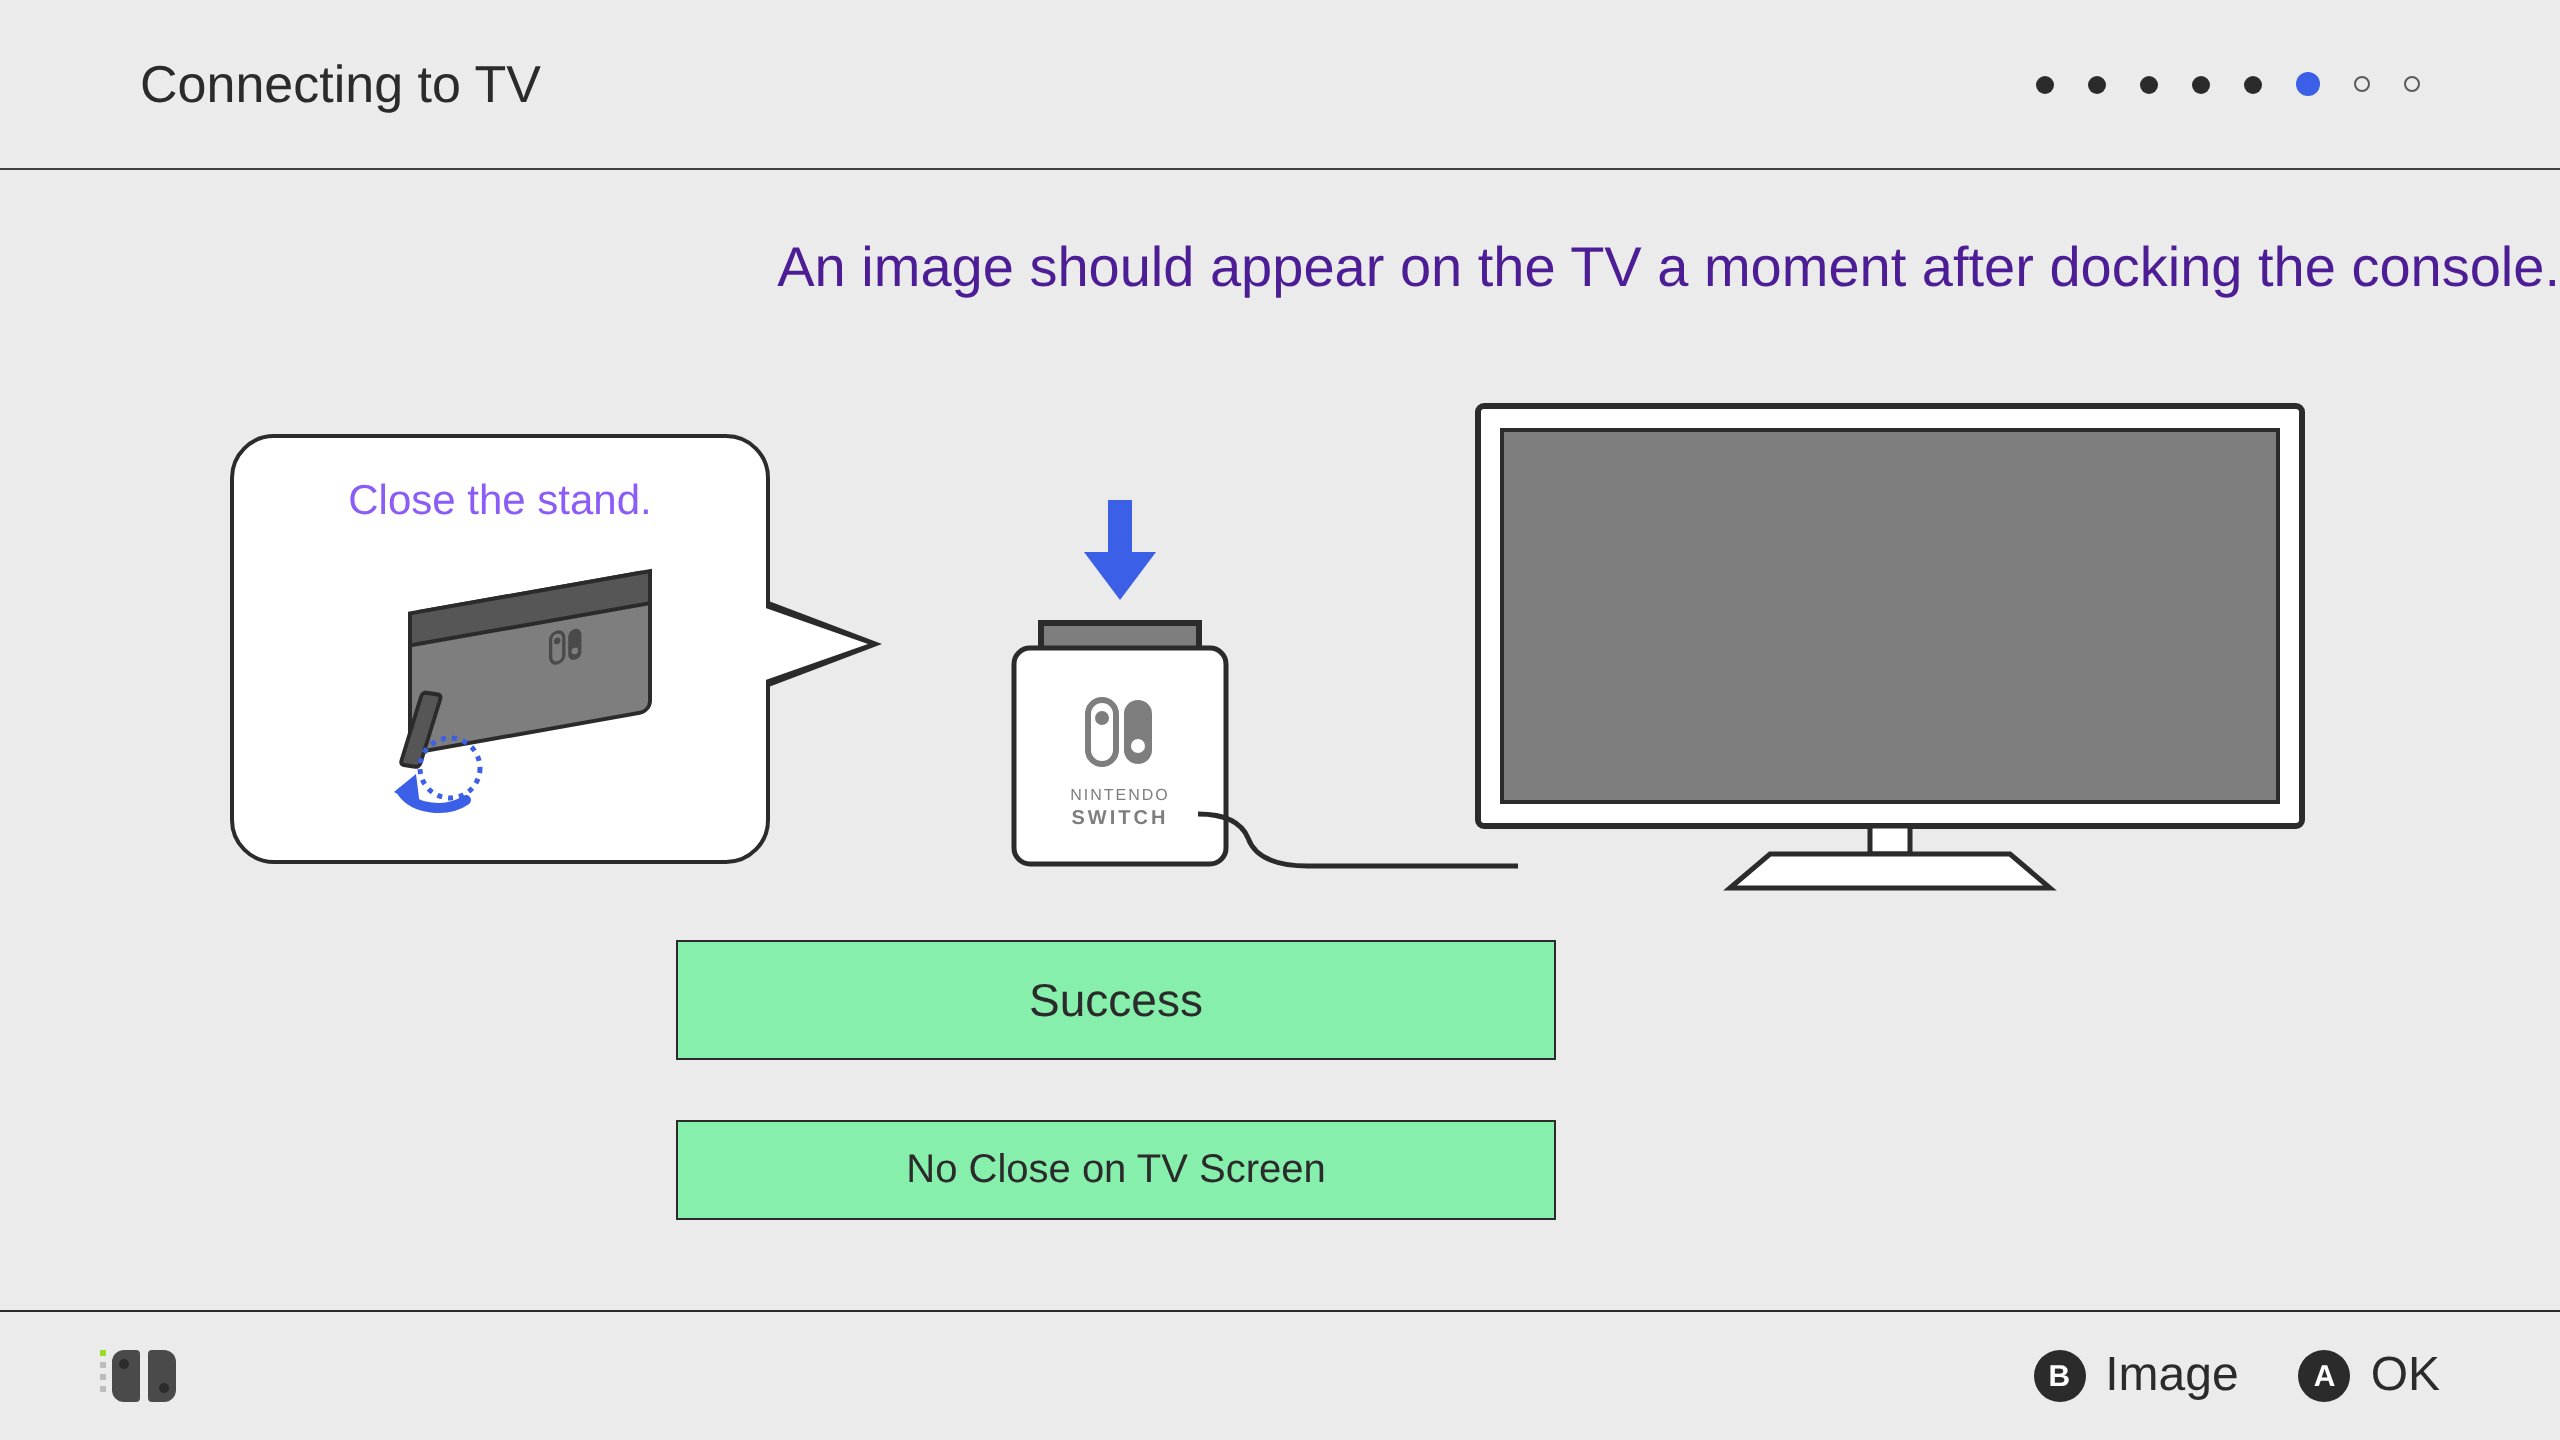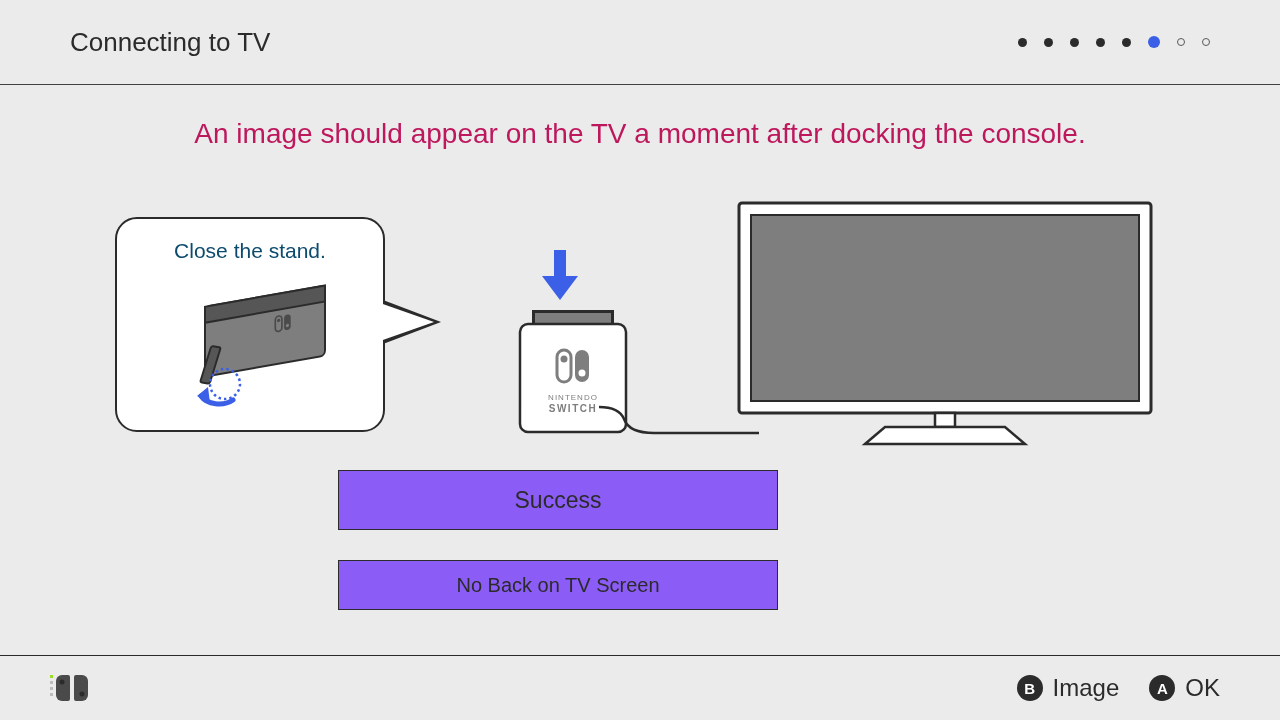--- a/index.html
+++ b/index.html
@@ -6,42 +6,42 @@
     font-family:-apple-system,BlinkMacSystemFont,"Segoe UI",Arial,sans-serif;
     background:#ebebeb;color:#2b2b2b;}
   .header{position:absolute;top:0;left:0;right:0;height:84px;
     display:flex;align-items:center;justify-content:space-between;
     padding:0 70px;border-bottom:1px solid #404040;}
   .header h1{font-size:26px;font-weight:400;margin:0;color:#2b2b2b;}
   .dots{display:flex;align-items:center;gap:17px;}
   .dot{width:9px;height:9px;border-radius:50%;background:#2b2b2b;}
   .dot.active{width:12px;height:12px;background:#3b5fe6;}
   .dot.future{width:8px;height:8px;background:transparent;border:1.5px solid #5a5a5a;box-sizing:border-box;}
-  .instruction{position:absolute;top:118px;left:0;right:0;text-align:center;
-    font-size:28px;color:#be185d;}
+  .instruction{position:absolute;top:118px;left:0;right:0;text-align:right;
+    font-size:28px;color:#4c1d95;}
   .diagram{position:absolute;top:195px;left:115px;right:115px;height:250px;}
   .bubble{position:absolute;left:0;top:22px;width:270px;height:215px;
     background:#fff;border:2.5px solid #2b2b2b;border-radius:22px;
     box-sizing:border-box;padding-top:20px;text-align:center;}
-  .bubble-text{font-size:21px;color:#0c4a6e;}
+  .bubble-text{font-size:21px;color:#8b5cf6;}
   .bubble-tail{position:absolute;left:268px;top:105px;width:0;height:0;}
   .bubble-tail::before{content:"";position:absolute;width:0;height:0;
     border-top:22px solid transparent;border-bottom:22px solid transparent;
     border-left:58px solid #2b2b2b;}
   .bubble-tail::after{content:"";position:absolute;left:-3px;top:3px;width:0;height:0;
     border-top:19px solid transparent;border-bottom:19px solid transparent;
     border-left:54px solid #fff;}
   .console-mini{position:absolute;left:58px;top:65px;}
   .dock-area{position:absolute;left:375px;top:0;width:140px;height:240px;}
   .arrow-down{position:absolute;left:52px;top:55px;}
-  .dock{position:absolute;left:28px;top:115px;width:110px;height:122px;}
+  .dock{position:absolute;left:15px;top:115px;width:110px;height:122px;}
   .tv-area{position:absolute;left:620px;top:4px;width:420px;height:246px;}
   .cable{position:absolute;left:484px;top:204px;width:160px;height:30px;}
   .btn{position:absolute;left:338px;width:440px;height:60px;
-    background:#8b5cf6;border:1.5px solid #2b2b2b;font-size:23px;color:#2b2b2b;
+    background:#86efac;border:1.5px solid #2b2b2b;font-size:23px;color:#2b2b2b;
     display:flex;align-items:center;justify-content:center;cursor:pointer;
     font-family:inherit;box-sizing:border-box;}
   .btn.primary{top:470px;}
   .btn.secondary{top:560px;height:50px;font-size:20px;}
   .footer{position:absolute;left:0;right:0;bottom:0;height:64px;
     border-top:1px solid #2b2b2b;display:flex;align-items:center;
     justify-content:space-between;padding:0 60px 0 50px;}
   .joycons{display:flex;align-items:center;gap:2px;}
   .controls{display:flex;align-items:center;gap:30px;}
   .ctrl{display:flex;align-items:center;gap:10px;font-size:24px;color:#2b2b2b;}
@@ -137,21 +137,21 @@
 
       <rect x="200" y="214" width="20" height="14" fill="#fff" stroke="#2b2b2b" stroke-width="2.5"></rect>
 
       <path d="M 130 245 L 150 228 L 270 228 L 290 245 Z" fill="#fff" stroke="#2b2b2b" stroke-width="2.5"></path>
     </svg>
   </div>
 
 </div>
 
 <button class="btn primary">Success</button>
-<button class="btn secondary">No Back on TV Screen</button>
+<button class="btn secondary">No Close on TV Screen</button>
 
 <div class="footer">
   <div class="joycons">
     <svg width="56" height="30" viewBox="0 0 56 30">
       <rect x="0" y="2" width="3" height="3" fill="#9bdc29"></rect>
       <rect x="0" y="8" width="3" height="3" fill="#bcbcbc"></rect>
       <rect x="0" y="14" width="3" height="3" fill="#bcbcbc"></rect>
       <rect x="0" y="20" width="3" height="3" fill="#bcbcbc"></rect>
 
       <path d="M 12 2 h6 a2 2 0 0 1 2 2 v22 a2 2 0 0 1 -2 2 h-6 a6 6 0 0 1 -6 -6 v-14 a6 6 0 0 1 6 -6 z" fill="#4a4a4a"></path>

